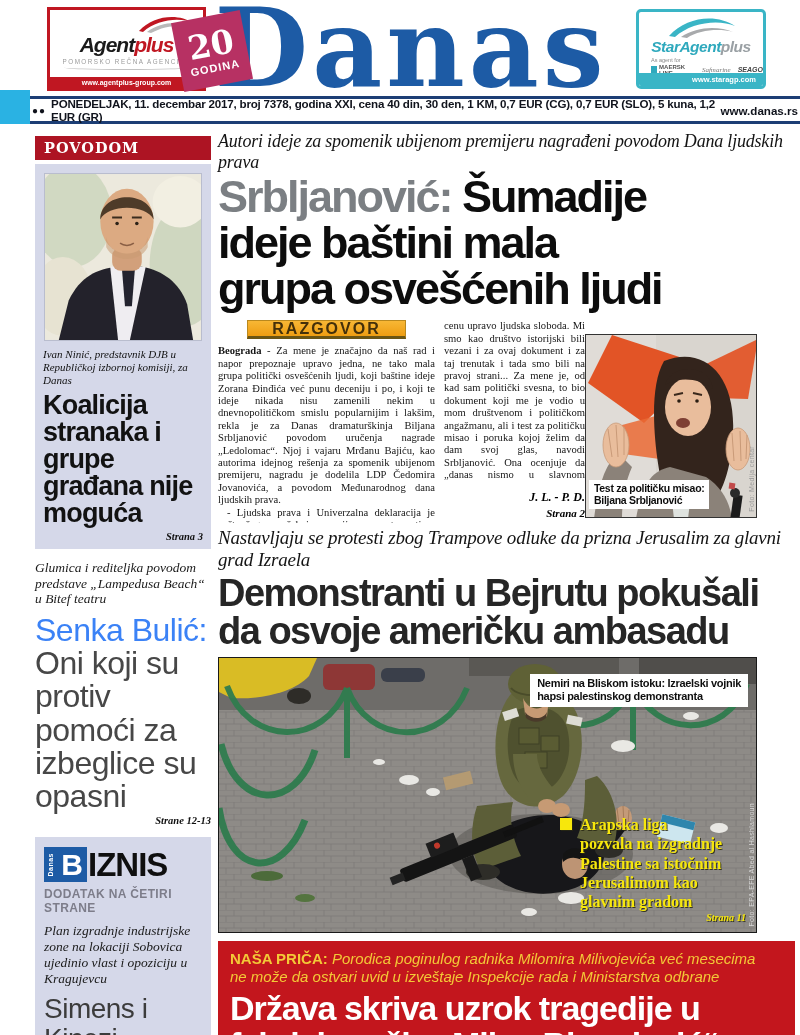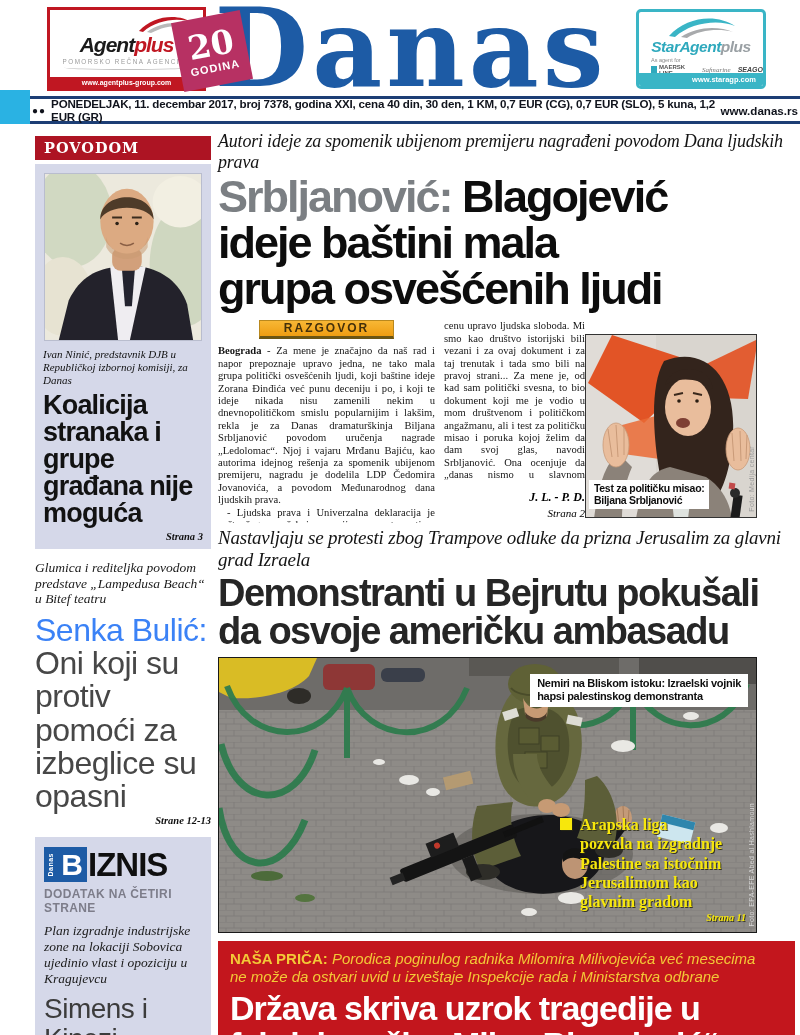--- a/index.html
+++ b/index.html
@@ -67,28 +67,28 @@
   
   .main{position:absolute;left:218px;top:131px;width:577px;}
   .kick{font-family:"Liberation Serif",serif;font-style:italic;font-size:18px;letter-spacing:-.2px;color:#141414;line-height:1.15;}
   .h1{margin-top:2px;font-size:45px;font-weight:bold;letter-spacing:-2px;line-height:46px;color:#0d0d0d;}
   .h1 .gray{color:#7b7f83;}
   .article{display:flex;margin-top:8px;height:200px;}
   .cols{width:367px;display:flex;}
   .col1{width:217px;margin-right:9px;}
   .col2{width:141px;position:relative;}
   .tag{width:fit-content;margin:0 auto 6px;background:linear-gradient(#f8b735,#ee9d12);border:1px solid #b9881e;
-       border-bottom:3px solid #6b5514;color:#44300a;font-weight:bold;font-size:12px;letter-spacing:2px;padding:0 24px;line-height:15px;}
+       border-bottom:3px solid #6b5514;color:#44300a;font-weight:bold;font-size:16px;letter-spacing:2px;padding:0 24px;line-height:15px;}
   .clip1{height:178px;overflow:hidden;}
   .clip2{height:160px;overflow:hidden;}
   .body-p{font-family:"Liberation Serif",serif;font-size:10.6px;line-height:12.4px;text-align:justify;color:#151515;}
   .body-p .dl{font-weight:bold;}
   .p2{text-indent:9px;}
   .byline{position:absolute;bottom:15px;right:0;font-family:"Liberation Serif",serif;font-weight:bold;font-style:italic;font-size:12px;background:#fff;padding-left:6px;}
-  .pageref2{position:absolute;bottom:1px;right:0;font-family:"Liberation Serif",serif;font-weight:normal;font-style:italic;font-size:11px;background:#fff;padding-left:6px;}
+  .pageref2{position:absolute;bottom:1px;right:0;font-family:"Liberation Serif",serif;font-weight:bold;font-style:italic;font-size:11px;background:#fff;padding-left:6px;}
   .lead-photo{width:172px;height:184px;margin-top:14px;border:1px solid #333;position:relative;overflow:hidden;flex:none;}
   .lead-cap{position:absolute;left:3px;bottom:8px;background:#fff;padding:2px 5px 3px;font-size:10.5px;font-weight:bold;line-height:1.18;letter-spacing:-.3px;color:#0d0d0d;}
   .vcredit{position:absolute;right:1px;bottom:6px;writing-mode:vertical-rl;transform:rotate(180deg);font-size:7px;color:#9a9a9a;letter-spacing:.3px;}
   .kick2{margin-top:7px;font-size:19px;}
   .h2{margin-top:3px;font-size:38px;font-weight:bold;letter-spacing:-1.5px;line-height:38px;color:#262626;}
   .big-photo{margin-top:7px;width:539px;height:276px;border:1px solid #1a1a1a;position:relative;overflow:hidden;}
   .photo-cap{position:absolute;top:16px;right:8px;background:#fff;padding:3px 7px 4px;font-size:11px;font-weight:bold;line-height:1.18;letter-spacing:-.3px;color:#0e0e0e;}
   .overlay{position:absolute;right:10px;bottom:8px;width:186px;padding-left:20px;color:#f7e70c;
            font-family:"Liberation Serif",serif;font-weight:bold;font-size:16px;line-height:1.2;text-shadow:1px 1px 0 rgba(40,40,20,.85);}
   .overlay .bullet{position:absolute;left:0;top:3px;width:12px;height:12px;background:#f7e70c;box-shadow:1px 1px 0 rgba(40,40,20,.85);}
@@ -195,21 +195,21 @@
       <div class="kick-side">Plan izgradnje industrijske zone na lokaciji Sobovica ujedinio vlast i opoziciju u Kragujevcu</div>
       <div class="biz-h">Simens i Kinezi zapošljavaju 7.000 žitelja Šumadije</div>
 
     </div>
   </div>
 
   <div class="main">
 
     <div class="kick">Autori ideje za spomenik ubijenom premijeru nagrađeni povodom Dana ljudskih prava</div>
     <div class="h1">
-      <div><span class="gray">Srbljanović:</span><span> Blagojević</span></div>
+      <div><span class="gray">Srbljanović:</span><span> Šumadije</span></div>
       <div>ideje baštini mala</div>
       <div>grupa osvešćenih ljudi</div>
     </div>
 
     <div class="article">
       <div class="cols">
         <div class="col1">
           <div class="tag">RAZGOVOR</div>
           <div class="clip1">
             <p class="body-p"><span class="dl">Beograda</span><span> - Za mene je značajno da naš rad i napor prepoznaje upravo jedna, ne tako mala grupa politički osvešćenih ljudi, koji baštine ideje Zorana Đinđića već punu deceniju i po, i koji te ideje nikada nisu zamenili nekim u dnevnopolitičkom smislu popularnijim i lakšim, rekla je za Danas dramaturškinja Biljana Srbljanović povodom uručenja nagrade „Ledolomac“. Njoj i vajaru Mrđanu Bajiću, kao autorima idejnog rešenja za spomenik ubijenom premijeru, nagradu je dodelila LDP Čedomira Jovanovića, a povodom Međunarodnog dana ljudskih prava.</span></p>

